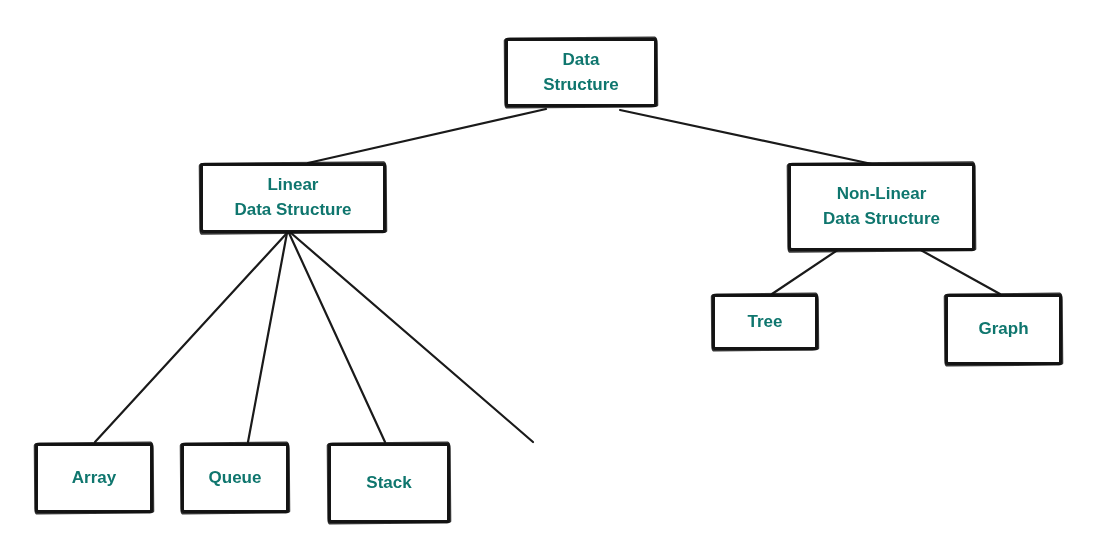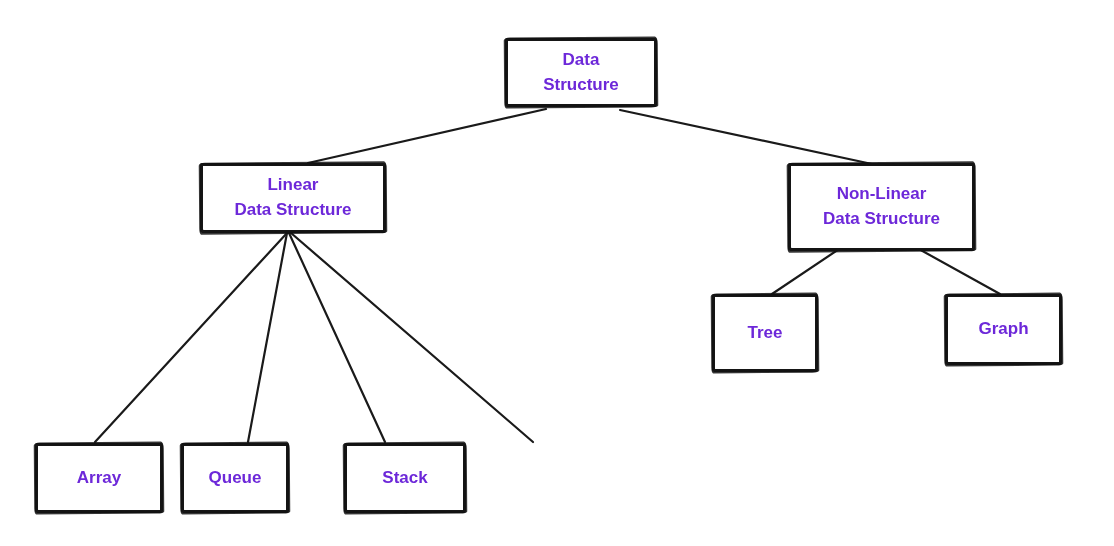--- a/index.html
+++ b/index.html
@@ -30,21 +30,21 @@
   .node {
     position: absolute;
     background: #ffffff;
     border: 3px solid #161616;
     border-radius: 2px;
     display: flex;
     align-items: center;
     justify-content: center;
     text-align: center;
     box-sizing: border-box;
-    color: #6d28d9;
+    color: #0f766e;
     font-weight: 700;
     font-size: 17px;
     line-height: 1.45;
   }
   
   .node::before {
     content: "";
     position: absolute;
     inset: -4px;
     border: 2px solid rgba(18,18,18,0.85);
@@ -62,25 +62,25 @@
     pointer-events: none;
   }
   .node .label {
     white-space: pre-line;
     padding: 2px 6px;
   }
   
   #node-data-structure { left: 505px; top: 38px;  width: 152px; height: 69px; }
   #node-linear         { left: 200px; top: 163px; width: 186px; height: 70px; text-align: center; }
   #node-non-linear     { left: 788px; top: 163px; width: 187px; height: 88px; }
-  #node-tree           { left: 712px; top: 294px; width: 106px; height: 78px; }
+  #node-tree           { left: 712px; top: 294px; width: 106px; height: 56px; }
   #node-graph          { left: 945px; top: 294px; width: 117px; height: 71px; }
-  #node-array          { left: 35px;  top: 443px; width: 128px; height: 70px; }
+  #node-array          { left: 35px;  top: 443px; width: 118px; height: 70px; }
   #node-queue          { left: 181px; top: 443px; width: 108px; height: 70px; }
-  #node-stack          { left: 344px; top: 443px; width: 122px; height: 70px; }
+  #node-stack          { left: 328px; top: 443px; width: 122px; height: 80px; }
   #node-linked-list    { left: 481px; top: 443px; width: 127px; height: 70px; }
 </style>
 </head>
 <body>
 
 <div id="canvas">
 
   <svg id="edges" viewBox="0 0 1114 546" xmlns="http://www.w3.org/2000/svg">
     <line x1="546" y1="109" x2="308" y2="163"></line>
     <line x1="620" y1="110" x2="872" y2="164"></line>

